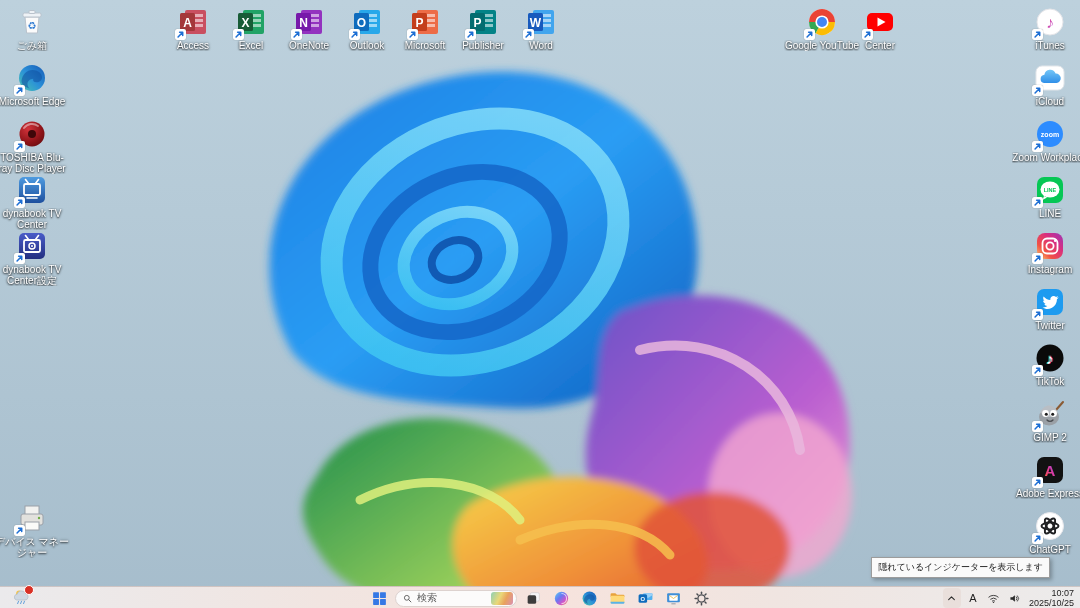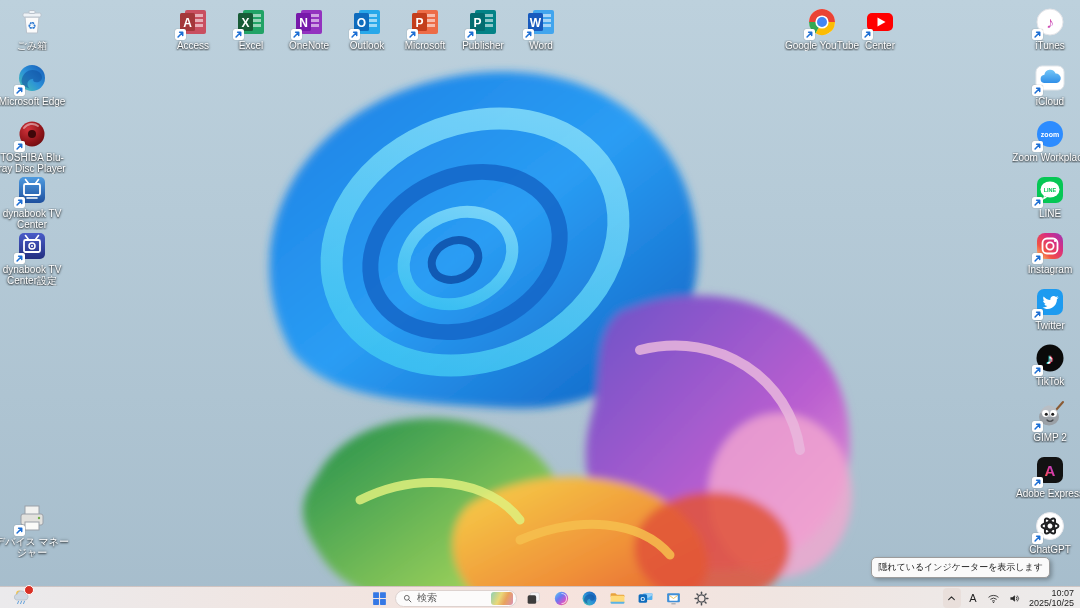--- a/index.html
+++ b/index.html
@@ -44,21 +44,21 @@
   .tray{position:absolute;right:4px;top:0;height:22px;display:flex;align-items:center;gap:3px;}
   .trbtn{height:20px;min-width:18px;display:flex;align-items:center;justify-content:center;
     border:none;background:transparent;padding:0 1px;border-radius:4px;}
   .trbtn svg{width:13px;height:13px;display:block;}
   .chev{background:#e9dfdb;}
   .ime{font-size:11px;color:#1e1e1e;font-family:"Liberation Sans",sans-serif;}
   .clock{border:none;background:transparent;text-align:right;font-size:9px;line-height:10px;
     color:#1c1c1c;padding:0 2px;}
   .tooltip{position:absolute;right:30px;bottom:30px;background:#fafafa;border:1px solid #9c9c9c;
     padding:3px 6px;font-size:9px;color:#222;box-shadow:2px 2px 4px rgba(0,0,0,.28);
-    white-space:nowrap;border-radius:5px;}
+    white-space:nowrap;border-radius:0;}
 </style>
 </head>
 <body>
 
 <div class="screen">
 
   <svg class="wall" viewBox="0 0 1080 608" preserveAspectRatio="none" aria-hidden="true">
     <defs>
       <linearGradient id="sky" x1="0" y1="0" x2="0" y2="1">
           <stop offset="0" stop-color="#bdd1dd"></stop>

